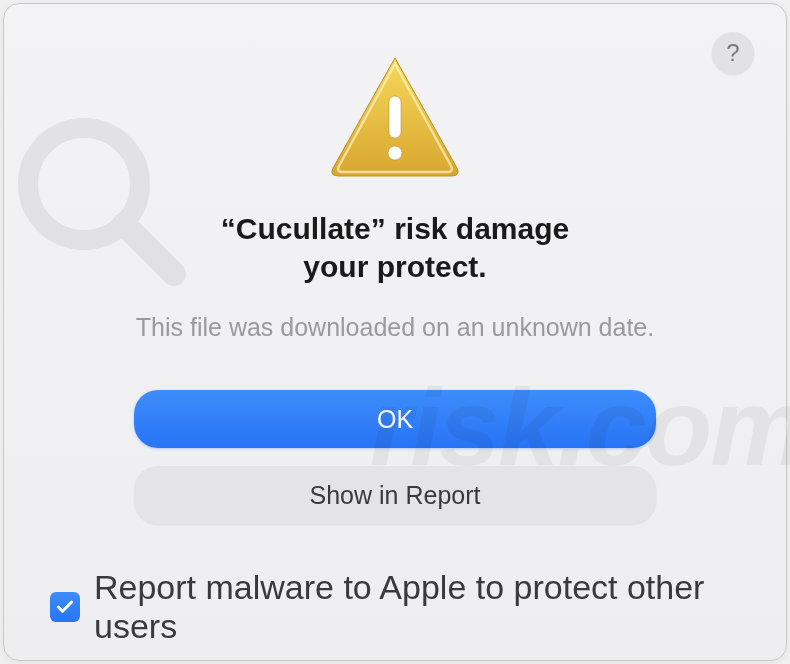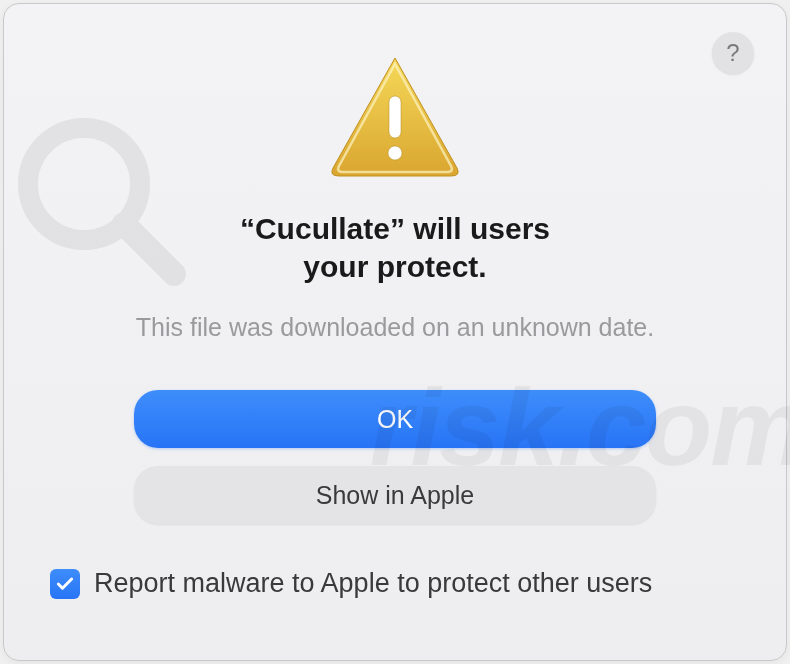--- a/index.html
+++ b/index.html
@@ -127,21 +127,21 @@
       cursor: pointer;
       flex-shrink: 0;
     }
     
     .checkbox svg {
       width: 20px;
       height: 20px;
     }
     
     .checkbox-label {
-      font-size: 27px;
+      font-size: 34px;
       color: #3a3a3c;
       font-weight: 400;
     }
     
     
     .watermark-magnifier {
       position: absolute;
       top: 100px;
       left: 0px;
       width: 200px;
@@ -187,32 +187,32 @@
         </linearGradient>
       </defs>
       <path d="M 70 6 L 132 116 Q 136 124 126 124 L 14 124 Q 4 124 8 116 Z" fill="url(#triGrad)" stroke="#c09020" stroke-width="1"></path>
       <path d="M 70 12 L 126 114 Q 129 120 122 120 L 18 120 Q 11 120 14 114 Z" fill="none" stroke="#fdf3c4" stroke-width="2.5" opacity="0.7"></path>
       <rect x="64" y="44" width="12" height="42" rx="6" fill="#ffffff" stroke="#b08820" stroke-width="0.5"></rect>
       <circle cx="70" cy="101" r="7" fill="#ffffff" stroke="#b08820" stroke-width="0.5"></circle>
     </svg>
   </div>
 
   <h1 class="title">
-    <span>“Cucullate” will users</span><br>
+    <span>“Cucullate” risk damage</span><br>
     <span>your protect.</span>
   </h1>
 
   <p class="subtitle">This file was downloaded on an unknown date.</p>
 
   <div class="button-container">
     <button class="btn btn-primary">
       <span>OK</span>
     </button>
     <button class="btn btn-secondary">
-      <span>Show in Apple</span>
+      <span>Show in Report</span>
     </button>
   </div>
 
   <div class="checkbox-row">
     <div class="checkbox">
       <svg viewBox="0 0 24 24">
         <path d="M 4 12 L 9 17 L 20 6" fill="none" stroke="#ffffff" stroke-width="3.5" stroke-linecap="round" stroke-linejoin="round"></path>
       </svg>
     </div>
     <span class="checkbox-label">Report malware to Apple to protect other users</span>

